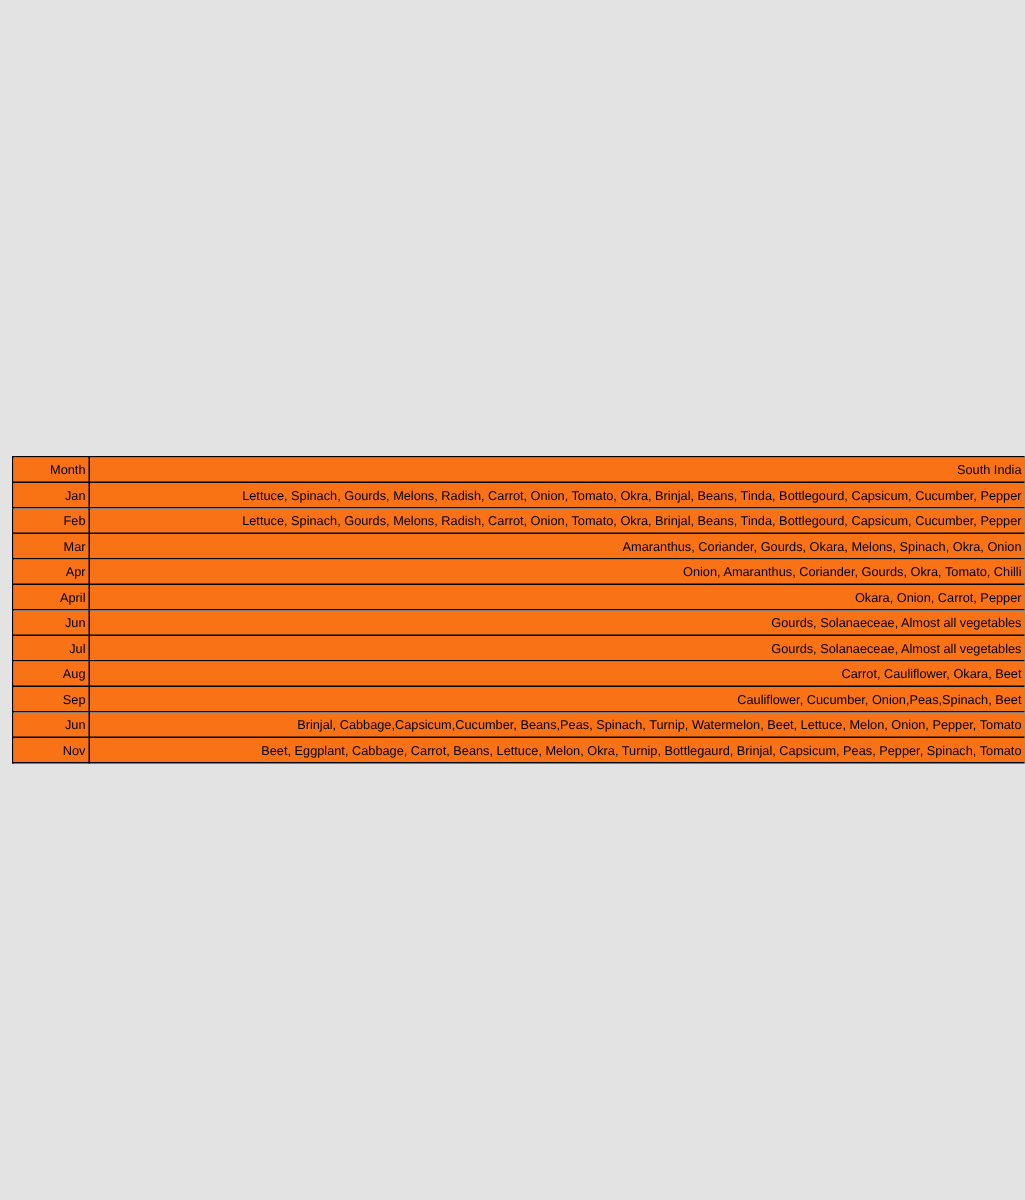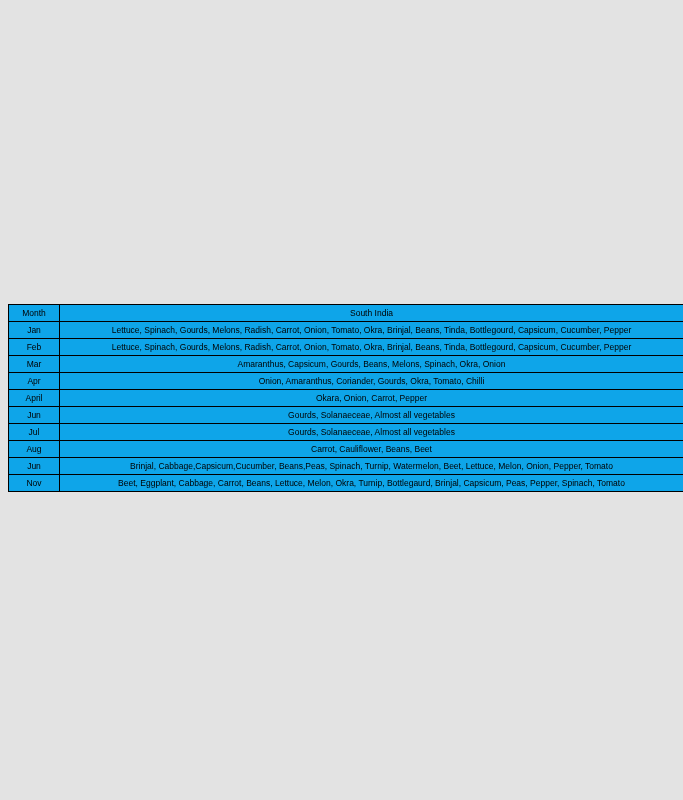--- a/index.html
+++ b/index.html
@@ -31,23 +31,24 @@
     table-layout: fixed;
     background: #ffffff;
   }
   table.crop-table td {
     border: 1px solid #000000;
     font-size: 8.5px;
     line-height: 11px;
     height: 14px;
     padding: 1px 2px;
     color: #000000;
-    background: #0ea5e9;
+    background: #f97316;
     white-space: nowrap;
     overflow: hidden;
+    text-align: right;
   }
   td.month-cell {
     width: 46px;
     text-align: center;
   }
   td.crops-cell {
     width: 619px;
     text-align: center;
     margin-top: 45px;
   }
@@ -69,41 +70,45 @@
         <tr>
           <td class="month-cell">Jan</td>
           <td class="crops-cell">Lettuce, Spinach, Gourds, Melons, Radish, Carrot, Onion, Tomato, Okra, Brinjal, Beans, Tinda, Bottlegourd, Capsicum, Cucumber, Pepper</td>
         </tr>
         <tr>
           <td class="month-cell">Feb</td>
           <td class="crops-cell">Lettuce, Spinach, Gourds, Melons, Radish, Carrot, Onion, Tomato, Okra, Brinjal, Beans, Tinda, Bottlegourd, Capsicum, Cucumber, Pepper</td>
         </tr>
         <tr>
           <td class="month-cell">Mar</td>
-          <td class="crops-cell">Amaranthus, Capsicum, Gourds, Beans, Melons, Spinach, Okra, Onion</td>
+          <td class="crops-cell">Amaranthus, Coriander, Gourds, Okara, Melons, Spinach, Okra, Onion</td>
         </tr>
         <tr>
           <td class="month-cell">Apr</td>
           <td class="crops-cell">Onion, Amaranthus, Coriander, Gourds, Okra, Tomato, Chilli</td>
         </tr>
         <tr>
           <td class="month-cell">April</td>
           <td class="crops-cell">Okara, Onion, Carrot, Pepper</td>
         </tr>
         <tr>
           <td class="month-cell">Jun</td>
           <td class="crops-cell">Gourds, Solanaeceae, Almost all vegetables</td>
         </tr>
         <tr>
           <td class="month-cell">Jul</td>
           <td class="crops-cell">Gourds, Solanaeceae, Almost all vegetables</td>
         </tr>
         <tr>
           <td class="month-cell">Aug</td>
-          <td class="crops-cell">Carrot, Cauliflower, Beans, Beet</td>
+          <td class="crops-cell">Carrot, Cauliflower, Okara, Beet</td>
+        </tr>
+        <tr>
+          <td class="month-cell">Sep</td>
+          <td class="crops-cell">Cauliflower, Cucumber, Onion,Peas,Spinach, Beet</td>
         </tr>
         <tr>
           <td class="month-cell">Jun</td>
           <td class="crops-cell">Brinjal, Cabbage,Capsicum,Cucumber, Beans,Peas, Spinach, Turnip, Watermelon, Beet, Lettuce, Melon, Onion, Pepper, Tomato</td>
         </tr>
         <tr>
           <td class="month-cell">Nov</td>
           <td class="crops-cell">Beet, Eggplant, Cabbage, Carrot, Beans, Lettuce, Melon, Okra, Turnip, Bottlegaurd, Brinjal, Capsicum, Peas, Pepper, Spinach, Tomato</td>
         </tr>
       </tbody>

